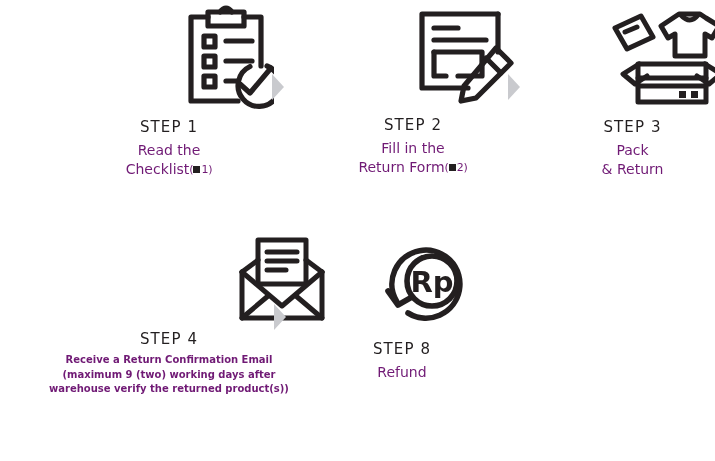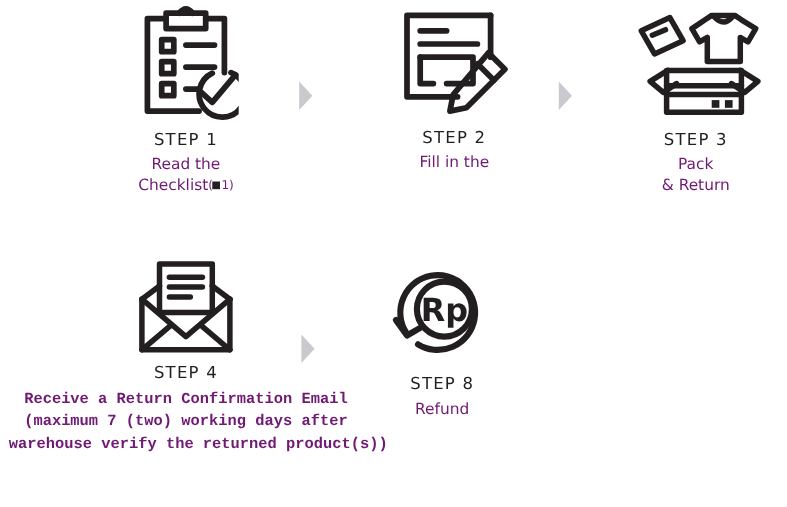--- a/index.html
+++ b/index.html
@@ -24,21 +24,21 @@
 
   
   .step {
     position: absolute;
     text-align: center;
     box-sizing: border-box;
   }
   .icon-wrap {
     display: flex;
     align-items: flex-end;
-    justify-content: center;
+    justify-content: flex-end;
     width: 100%;
   }
   .step-title {
     font-weight: normal;
     font-size: 15px;
     letter-spacing: 1.1px;
     color: #231f20;
     margin-top: 6px;
     white-space: nowrap;
   }
@@ -62,24 +62,23 @@
     display: inline-block;
     width: 7px;
     height: 7px;
     background: #231f20;
     vertical-align: 0px;
     margin-right: 1px;
   }
 
   
   .step-desc.wide {
-    font-size: 14px;
+    font-size: 10px;
     font-weight: bold;
     line-height: 1.45;
-    font-family: Liberation Mono, monospace;
   }
 
   
   .arrow {
     position: absolute;
     width: 0;
     height: 0;
     border-top: 13px solid transparent;
     border-bottom: 13px solid transparent;
     border-left: 12px solid #c9cace;
@@ -150,20 +149,21 @@
         <path d="M22 48 H70 V72 H46"></path>
         <path d="M22 48 V72 H34"></path>
 
         <path d="M84 44 L99 59 L64 94 L49 97 L52 82 Z"></path>
         <path d="M74 54 L89 69"></path>
       </svg>
     </div>
     <div class="step-title">STEP 2</div>
     <div class="step-desc">
       <span class="ln">Fill in the</span>
+      <span class="ln"><span>Return Form</span><span class="fn"><span>(</span><span class="tofu"></span><span>2</span><span>)</span></span></span>
     </div>
   </div>
 
   <div class="arrow" id="arrow-2"></div>
 
   <div class="step" id="step-3">
     <div class="icon-wrap">
       <svg class="icon-svg" width="120" height="108" viewBox="0 0 120 108" fill="none" stroke="#231f20" stroke-width="5" stroke-linecap="round" stroke-linejoin="round">
 
         <g>
@@ -210,21 +210,21 @@
 
         <path d="M8 38 L48 72 L88 38"></path>
 
         <path d="M8 84 L34 62"></path>
         <path d="M88 84 L62 62"></path>
       </svg>
     </div>
     <div class="step-title">STEP 4</div>
     <div class="step-desc wide">
       <span class="ln">Receive a Return Confirmation Email</span>
-      <span class="ln">(maximum 7 (two) working days after</span>
+      <span class="ln">(maximum 9 (two) working days after</span>
       <span class="ln">warehouse verify the returned product(s))</span>
     </div>
   </div>
 
   <div class="arrow" id="arrow-3"></div>
 
   <div class="step" id="step-5">
     <div class="icon-wrap">
       <svg class="icon-svg" width="104" height="100" viewBox="0 0 104 100" fill="none" stroke="#231f20" stroke-width="5.6" stroke-linecap="round" stroke-linejoin="round">
 

